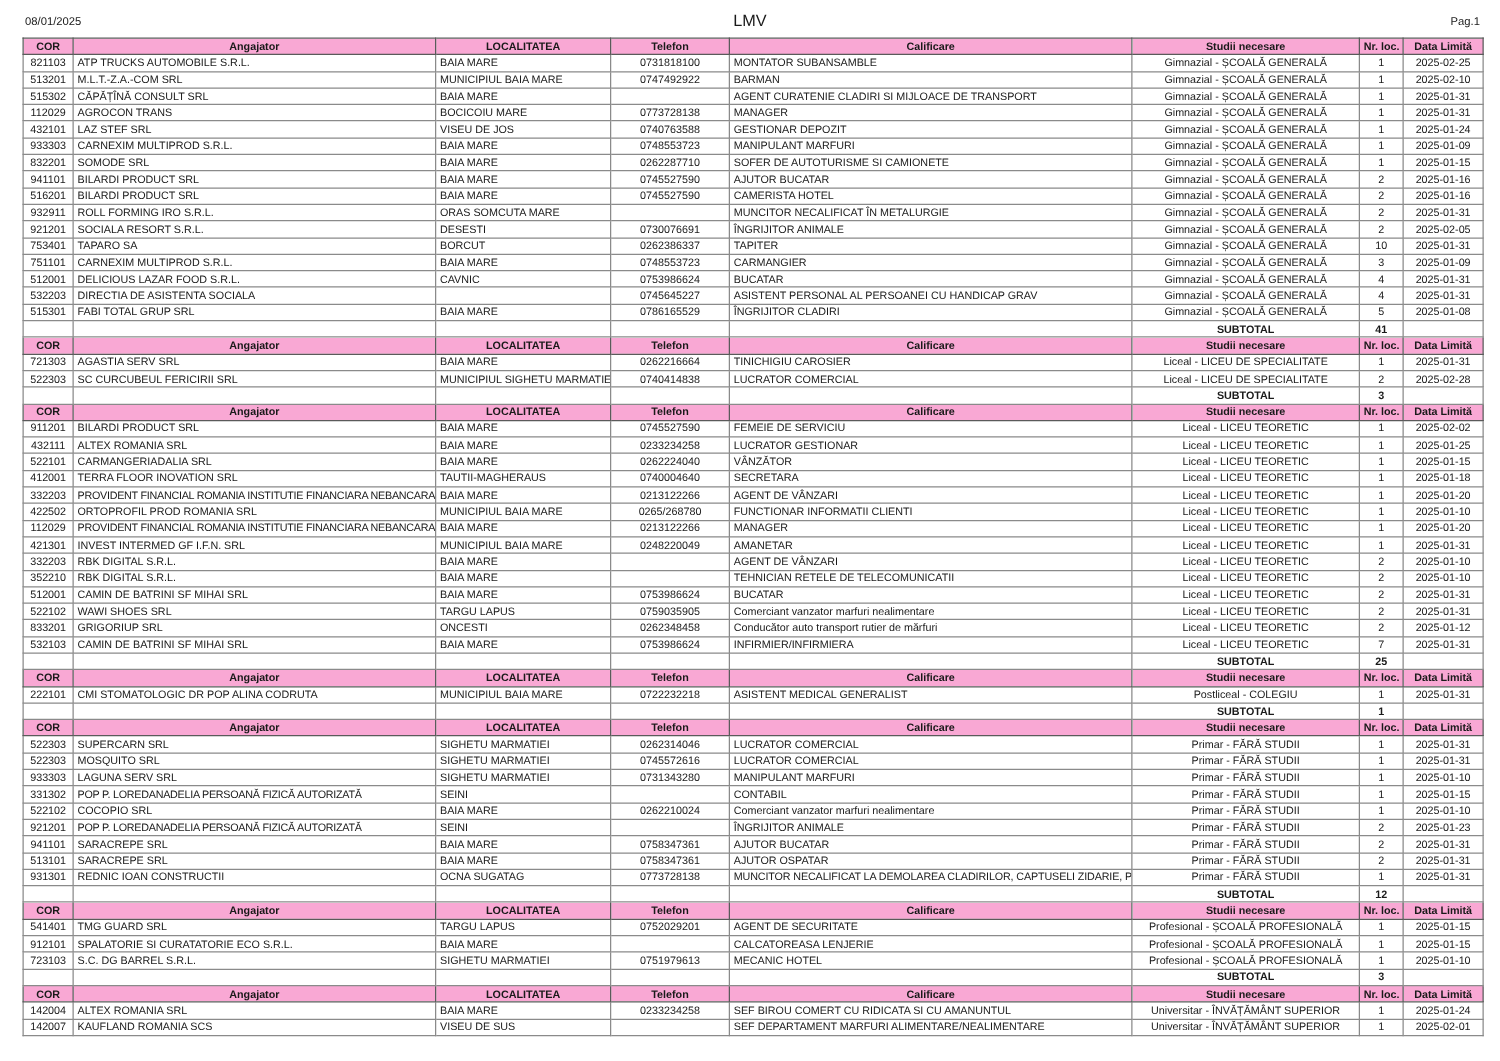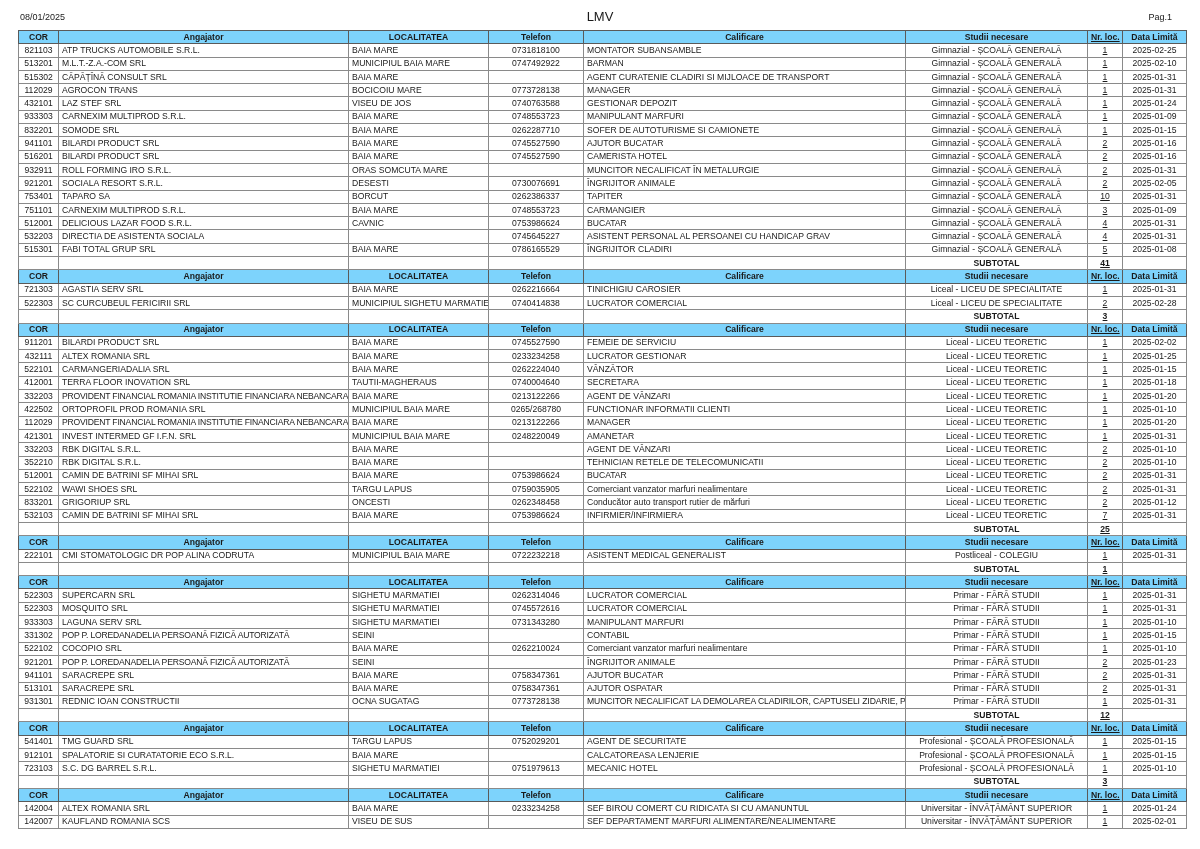--- a/index.html
+++ b/index.html
@@ -23,53 +23,53 @@
   .ph-date {
     position: absolute; left: 20px; top: 12px;
     font-size: 9px;
   }
   .ph-title {
     position: absolute; left: 0; right: 0; top: 9px;
     text-align: center;
     font-size: 13px;
   }
   .ph-page {
-    position: absolute; right: 28px; top: 12px;
+    position: absolute; right: 16px; top: 12px;
     font-size: 9px;
   }
   table.jobs {
     margin-left: 18px;
     border-collapse: collapse;
     table-layout: fixed;
     width: 1168px;
   }
   table.jobs th, table.jobs td {
     border: 1px solid #8a8a8a;
     font-size: 8.6px;
     line-height: 1.05;
     height: 13.3px;
     padding: 0 3px;
     overflow: hidden;
     white-space: nowrap;
     vertical-align: middle;
   }
   table.jobs th {
-    background: #7dd3fc;
+    background: #f9a8d4;
     font-weight: bold;
     text-align: center;
     border-color: #5a5a5a;
   }
   
   .col-0 { width: 40px;  text-align: center; }
   .col-1 { width: 290px; text-align: left; }
   .col-2 { width: 140px; text-align: left; }
   .col-3 { width: 95px;  text-align: center; }
   .col-4 { width: 322px; text-align: left; }
   .col-5 { width: 182px; text-align: center; }
-  .col-6 { width: 35px;  text-align: center; text-decoration: underline; }
+  .col-6 { width: 35px;  text-align: center; }
   .col-7 { width: 64px;  text-align: center; }
   td.condensed { font-size: 6.8px; font-stretch: condensed; letter-spacing: -0.2px; }
   td.tiny { font-size: 5.6px; letter-spacing: -0.1px; }
   td.subtotal-label, td.subtotal-value { font-weight: bold; text-align: center; }
 </style>
 </head>
 <body>
 
 <div class="page">
   <div class="page-header">

